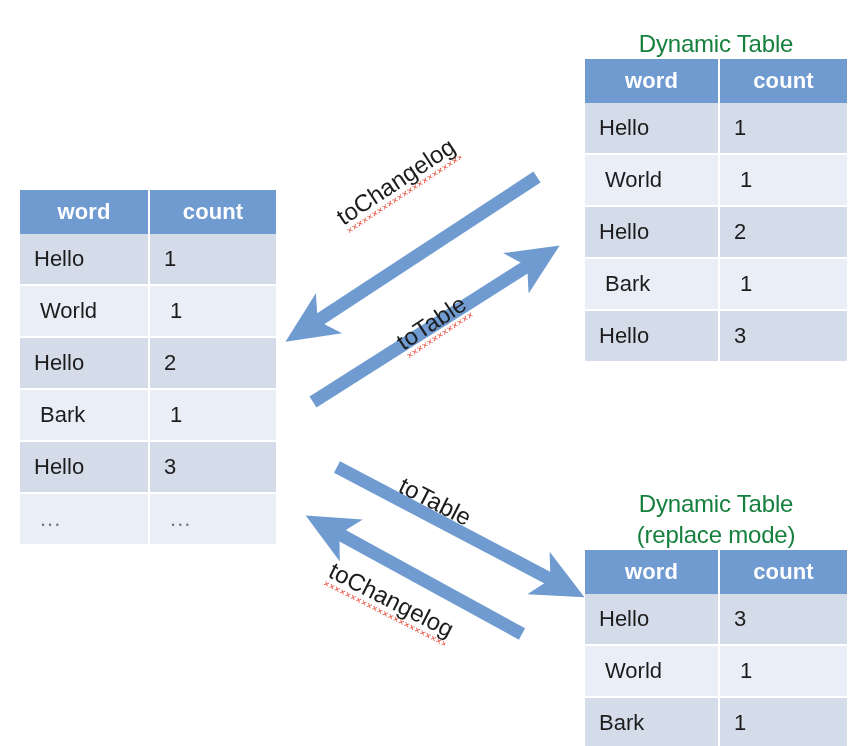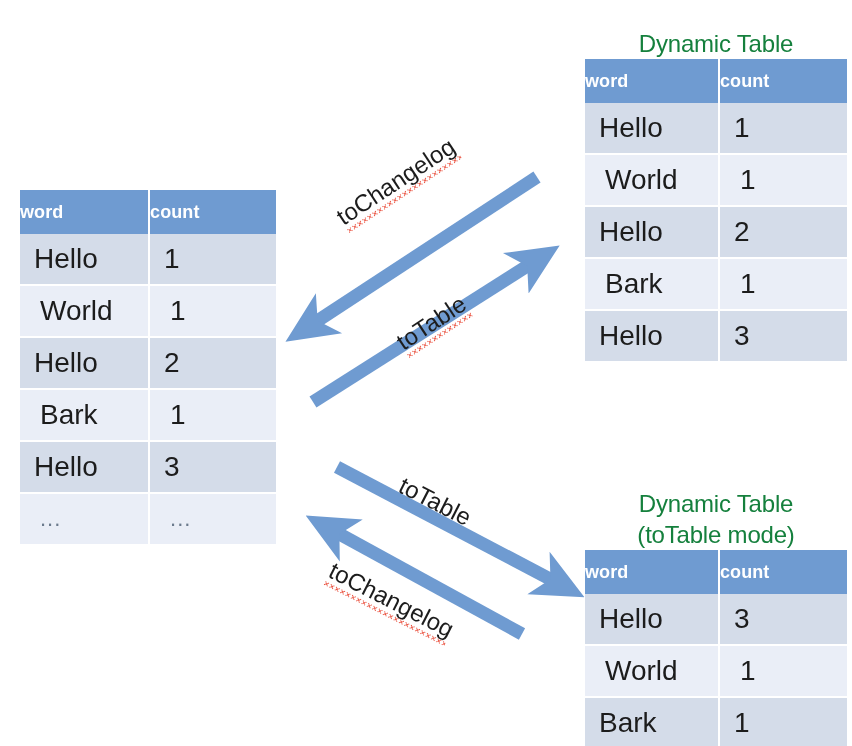--- a/index.html
+++ b/index.html
@@ -40,32 +40,32 @@
   }
   .dtable {
     border-collapse: separate;
     border-spacing: 0;
     width: 100%;
     table-layout: fixed;
   }
   .dtable th {
     background: #6f9bd1;
     color: #ffffff;
-    font-size: 18px;
+    font-size: 22px;
     font-weight: bold;
-    text-align: left;
+    text-align: center;
     padding: 0;
     height: 44px;
     vertical-align: middle;
     border-right: 2px solid #ffffff;
     letter-spacing: 0.1px;
   }
   .dtable th:last-child { border-right: none; }
   .dtable td {
-    font-size: 28px;
+    font-size: 22px;
     color: #1c1c1c;
     height: 50px;
     padding: 0 0 0 14px;
     vertical-align: middle;
     border-right: 2px solid #ffffff;
     border-bottom: 2px solid #ffffff;
     white-space: nowrap;
   }
   .dtable td:last-child { border-right: none; }
   .dtable tr.odd  td { background: #d4dce9; }
@@ -208,21 +208,21 @@
         <tr class="odd">
           <td>Hello</td>
           <td>3</td>
         </tr>
       </tbody>
   </table>
 </div>
 
 <div class="table-block" id="replace-block">
   <div class="table-title">Dynamic Table</div>
-  <div class="table-title">(toTable mode)</div>
+  <div class="table-title">(replace mode)</div>
   <table class="dtable">
     <colgroup>
         <col style="width:51.5%">
         <col style="width:48.5%">
       </colgroup>
     <thead>
       <tr>
         <th>word</th>
         <th>count</th>
       </tr>

